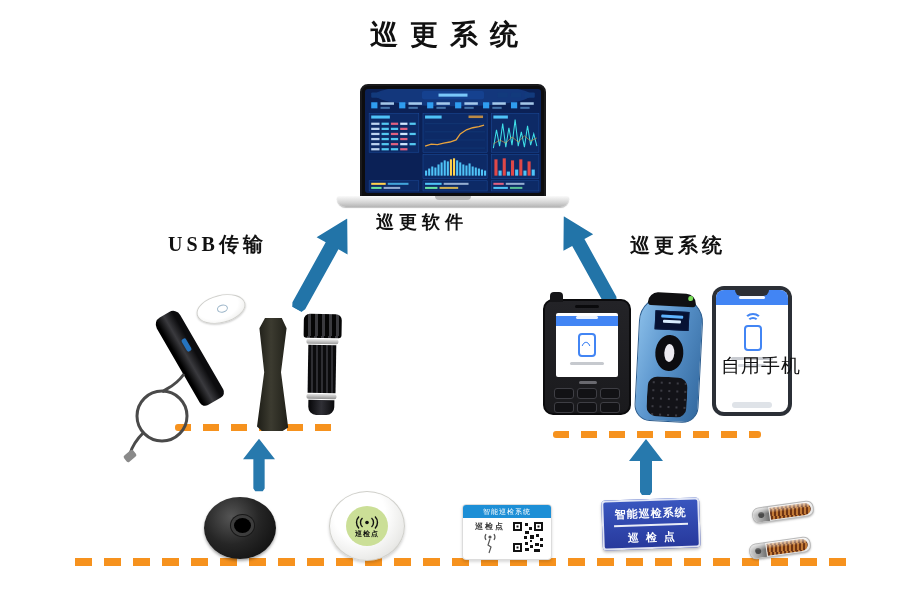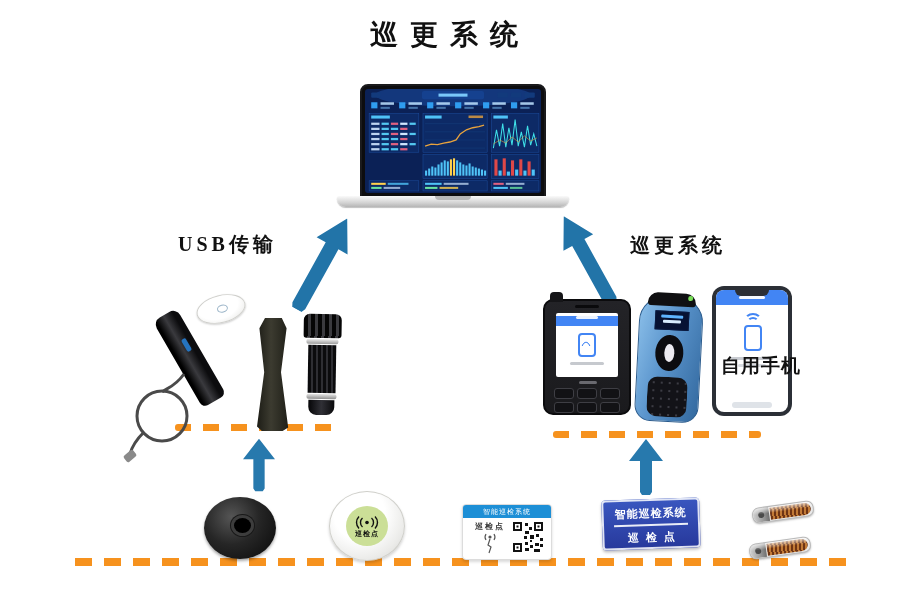--- a/index.html
+++ b/index.html
@@ -4,24 +4,24 @@
 <style>
   html,body{margin:0;padding:0;background:#fff;}
   #stage{position:relative;width:900px;height:600px;margin:0 auto;background:#fff;overflow:hidden;
          font-family:"Liberation Serif","DejaVu Serif",serif;color:#111;}
   .abs{position:absolute;}
 
   
   .title{left:0;top:16px;width:900px;text-align:center;font-size:28px;font-weight:bold;letter-spacing:12px;}
   .lbl{font-size:20px;font-weight:bold;letter-spacing:4px;}
   .lbl-soft{left:376px;top:210px;font-size:18px;letter-spacing:5px;}
-  .lbl-usb{left:178px;top:231px;}
+  .lbl-usb{left:168px;top:231px;}
   .lbl-rt{left:630px;top:232px;}
   .lbl-tags{left:93px;top:512px;font-size:19px;letter-spacing:5px;font-weight:bold;}
-  .lbl-phone{left:721px;top:353px;font-size:19px;font-weight:bold;letter-spacing:1px;z-index:9;}
+  .lbl-phone{left:721px;top:353px;font-size:19px;font-weight:normal;letter-spacing:1px;z-index:9;}
 
   
   .laptop-screen{left:360px;top:84px;width:186px;height:114px;background:#0d0d0f;border:2px solid #1a1a1c;
                  border-radius:8px 8px 0 0;padding:3px;box-sizing:border-box;}
   .laptop-screen svg{width:100%;height:100%;display:block;border-radius:3px;}
   .laptop-base{left:337px;top:196px;width:232px;height:11px;background:linear-gradient(#fafafa,#d4d4d4 60%,#b5b5b5);
                border-radius:3px 3px 12px 12px;box-shadow:0 1px 1px rgba(0,0,0,.25);}
   .laptop-notch{left:435px;top:196px;width:36px;height:4px;background:#b9b9b9;border-radius:0 0 5px 5px;}
 
   
@@ -273,20 +273,21 @@
         <rect x="72" y="96" width="18" height="2" fill="#ffd24d" opacity=".8"></rect>
       <rect x="122" y="90" width="46" height="10" fill="#0d2a66" stroke="#1d4d9e" stroke-width=".5"></rect>
       <rect x="124" y="92" width="10" height="2" fill="#e06080"></rect>
         <rect x="136" y="92" width="18" height="2" fill="#cfe6ff" opacity=".7"></rect>
       <rect x="124" y="96" width="14" height="2" fill="#4fc3f7"></rect>
         <rect x="140" y="96" width="12" height="2" fill="#69e3a0" opacity=".8"></rect>
     </svg>
   </div>
   <div class="abs laptop-base"></div>
   <div class="abs laptop-notch"></div>
+  <div class="abs lbl lbl-soft">巡更软件</div>
 
   <div class="abs lbl lbl-usb">USB传输</div>
   <div class="abs lbl lbl-rt">巡更系统</div>
 
   <div class="abs arrow arr-slant-l">
     <svg viewBox="0 0 34 100">
         <polygon points="17,0 34,30 24,30 24,96 22,100 12,100 10,96 10,30 0,30" fill="#2274a8"></polygon>
       </svg>
   </div>
   <div class="abs arrow arr-slant-r">

